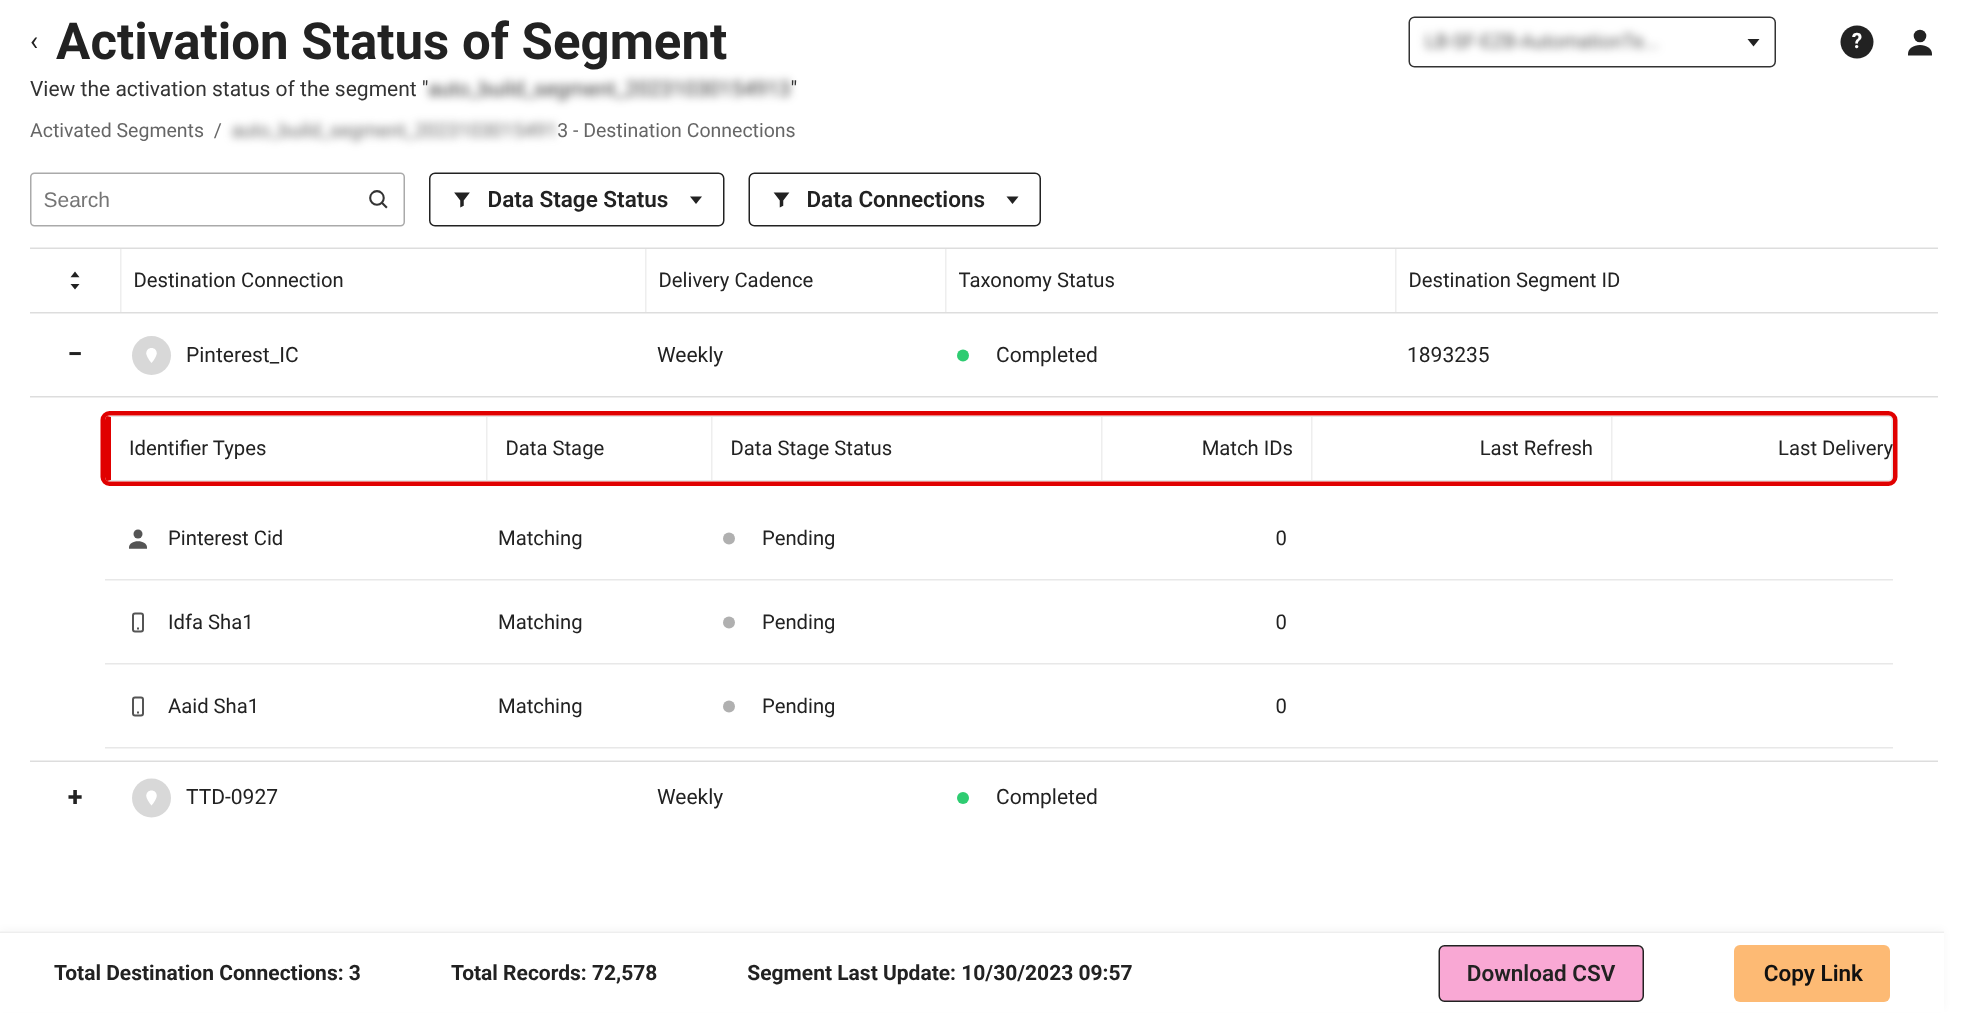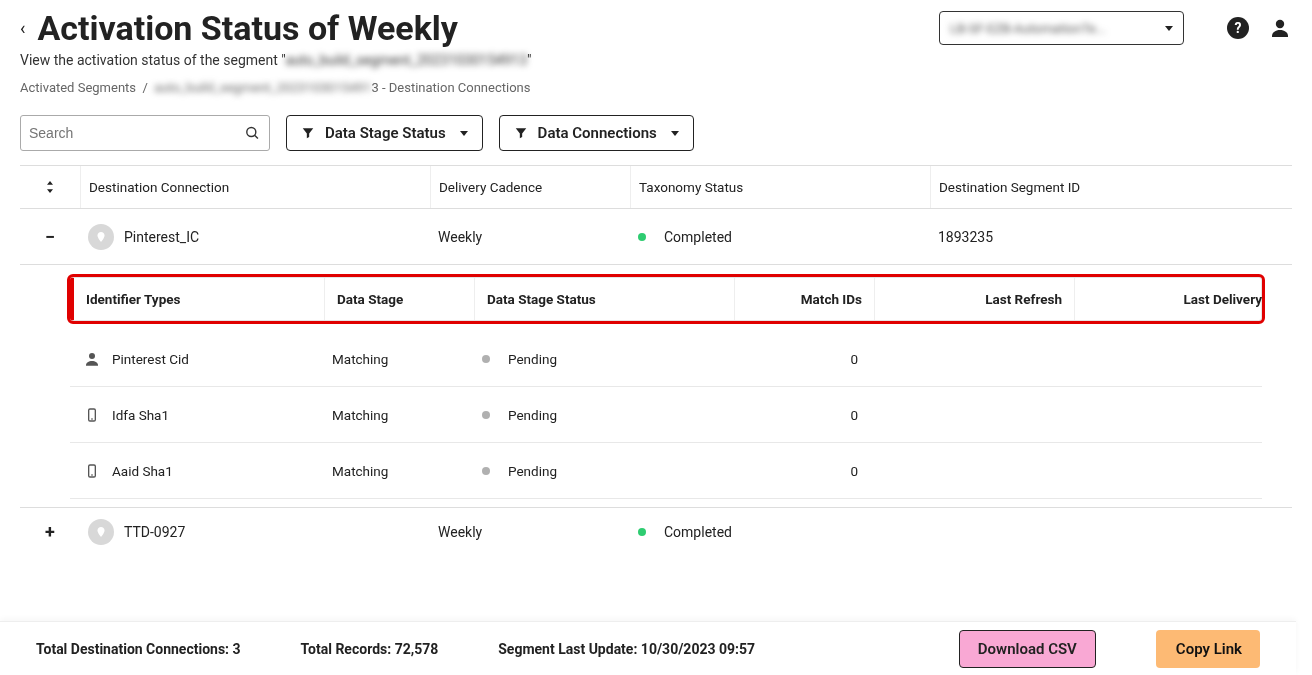--- a/index.html
+++ b/index.html
@@ -202,21 +202,21 @@
     grid-template-columns: 250px 150px 260px 140px 200px 200px;
     align-items: center;
     font-size: 13.5px;
   }
   .sub-head {
     border: 1px solid #e5e5e5;
     border-left: 4px solid #e00000;
     outline: 3px solid #e00000;
     border-radius: 3px;
     height: 44px;
-    font-weight: 700;
+    font-weight: 400;
     margin: 12px 30px 10px 0;
     position: relative;
     text-align: center;
   }
   .sub-head > div {
     padding: 0 12px;
     height: 100%;
     display: flex;
     align-items: center;
     border-left: 1px solid #eee;
@@ -278,21 +278,21 @@
     padding-left: 20px;
   }
 
   .truncate-row { border-bottom: none; }
 </style>
 </head>
 <body>
 
 <div class="header-row">
   <span class="back-chevron">‹</span>
-  <div class="page-title">Activation Status of Weekly</div>
+  <div class="page-title">Activation Status of Segment</div>
   <div class="org-select">
     <span class="blur">LB-SF-EZB-AutomationTe...</span>
     <span class="caret-down"></span>
   </div>
   <span class="help-icon">
     <span class="help-circle">?</span>
   </span>
   <span class="user-icon">
     <svg viewBox="0 0 24 24" width="24" height="24" fill="#222">
         <circle cx="12" cy="8" r="4.2"></circle>

